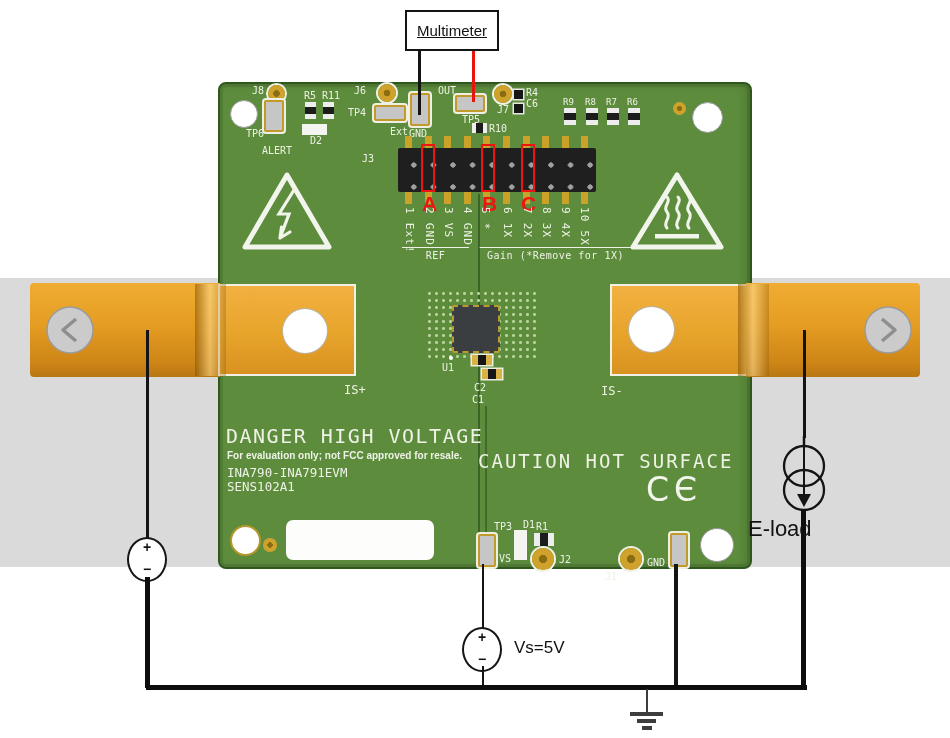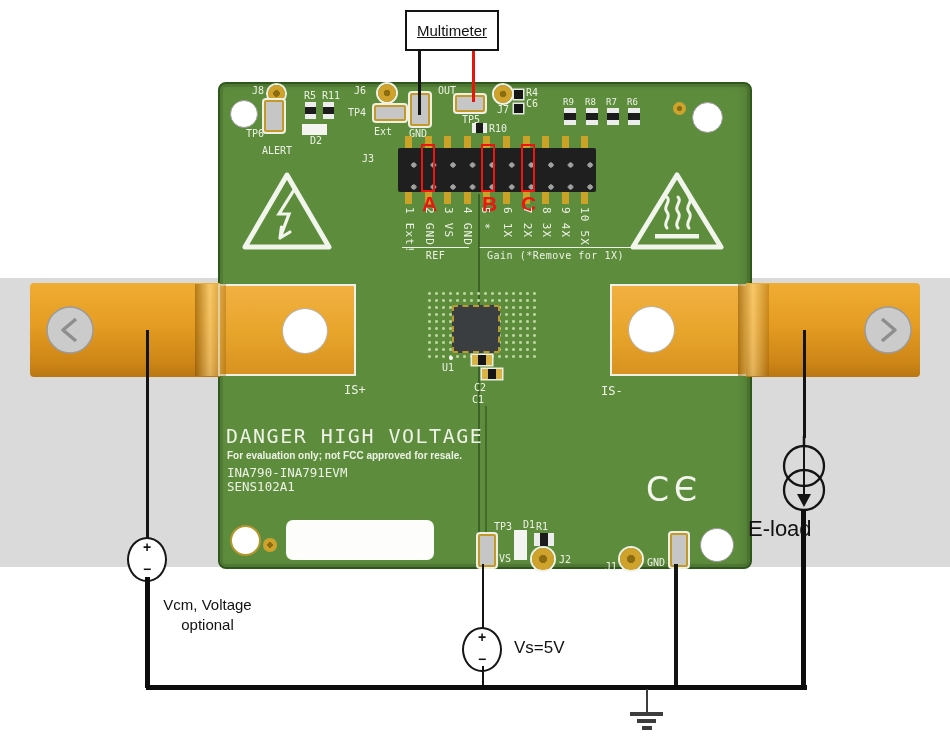--- a/index.html
+++ b/index.html
@@ -83,21 +83,21 @@
     <span class="abs silk lbl" style="left:42px;top:62px;">ALERT</span>
     <span class="abs silk lbl" style="left:84px;top:7px;">R5 R11</span>
     <div class="abs smd-v" style="left:85px;top:18px;width:11px;height:17px;"></div>
     <div class="abs smd-v" style="left:103px;top:18px;width:11px;height:17px;"></div>
     <div class="abs" style="left:82px;top:40px;width:25px;height:11px;background:#f4f4f0;"></div>
     <span class="abs silk lbl" style="left:90px;top:52px;">D2</span>
 
     <span class="abs silk lbl" style="left:134px;top:2px;">J6</span>
     <span class="abs silk lbl" style="left:128px;top:24px;">TP4</span>
     <div class="abs tp" style="left:154px;top:21px;width:32px;height:16px;"></div>
-    <span class="abs silk lbl" style="left:154px;top:43px;">Ext</span>
+    <span class="abs silk lbl" style="left:170px;top:43px;">Ext</span>
     <div class="abs tp" style="left:190px;top:9px;width:20px;height:33px;"></div>
     <span class="abs silk lbl" style="left:189px;top:45px;">GND</span>
     <span class="abs silk lbl" style="left:218px;top:2px;">OUT</span>
     <div class="abs tp" style="left:235px;top:11px;width:30px;height:17px;"></div>
     <span class="abs silk lbl" style="left:242px;top:31px;">TP5</span>
     <span class="abs silk lbl" style="left:277px;top:21px;">J7</span>
     <div class="abs" style="left:294px;top:6px;width:9px;height:9px;background:#161616;box-shadow:0 0 0 1.5px #e8e8e2;"></div>
     <div class="abs" style="left:294px;top:20px;width:9px;height:9px;background:#161616;box-shadow:0 0 0 1.5px #e8e8e2;"></div>
     <span class="abs silk lbl" style="left:306px;top:4px;">R4</span>
     <span class="abs silk lbl" style="left:306px;top:15px;">C6</span>
@@ -162,32 +162,33 @@
     <span class="abs silk lbl" style="left:252px;top:311px;">C1</span>
     <div class="abs" style="left:265px;top:322px;width:1.5px;height:128px;background:rgba(35,65,22,.45);"></div>
 
     <span class="abs silk" style="left:124px;top:299px;font-size:12px;">IS+</span>
     <span class="abs silk" style="left:381px;top:300px;font-size:12px;">IS-</span>
 
     <span class="abs silk" style="left:6px;top:340px;font-size:20px;letter-spacing:1.5px;">DANGER HIGH VOLTAGE</span>
     <span class="abs" style="left:7px;top:366px;font-size:10px;font-weight:bold;color:#eef2e6;white-space:nowrap;">For evaluation only; not FCC approved for resale.</span>
     <span class="abs silk" style="left:7px;top:381px;font-size:12.5px;">INA790-INA791EVM</span>
     <span class="abs silk" style="left:7px;top:395px;font-size:12.5px;">SENS102A1</span>
+    <span class="abs silk" style="left:258px;top:366px;font-size:19px;letter-spacing:2px;">CAUTION HOT SURFACE</span>
     <span class="abs" style="left:426px;top:386px;font-size:33px;letter-spacing:5px;color:#f4f6ee;font-family:'DejaVu Sans',sans-serif;">CЄ</span>
 
     <div class="abs whitebox" style="left:66px;top:436px;width:148px;height:40px;"></div>
     <span class="abs silk lbl" style="left:259px;top:438px;margin-left:15px;">TP3</span>
     <div class="abs tp" style="left:258px;top:450px;width:18px;height:33px;"></div>
     <span class="abs silk lbl" style="left:279px;top:470px;text-align:right;">VS</span>
     <span class="abs silk lbl" style="left:291px;top:436px;margin-left:12px;">D1</span>
     <div class="abs" style="left:294px;top:446px;width:13px;height:30px;background:#f4f4f0;"></div>
     <span class="abs silk lbl" style="left:316px;top:438px;">R1</span>
     <div class="abs smd-h" style="left:314px;top:449px;width:20px;height:13px;"></div>
     <span class="abs silk lbl" style="left:339px;top:471px;">J2</span>
-    <span class="abs silk lbl" style="left:385px;top:478px;">J1</span>
+    <span class="abs silk lbl" style="left:385px;top:488px;">J1</span>
     <div class="abs tp" style="left:450px;top:449px;width:18px;height:34px;"></div>
     <span class="abs silk lbl" style="left:427px;top:474px;">GND</span>
   </div>
 
   <div class="abs" style="left:30px;top:283px;width:326px;height:94px;">
     <div class="abs bar-off-l" style="left:0;top:0;width:190px;height:94px;"></div>
     <div class="abs bar-on" style="left:188px;top:1px;width:138px;height:92px;"></div>
     <div class="abs bar-bend" style="left:165px;top:1px;width:31px;height:92px;"></div>
     <svg class="abs" style="left:15px;top:22px;" width="50" height="50" viewBox="0 0 50 50">
       <circle cx="25" cy="25" r="23" fill="#cbcbcb" stroke="#9b9b9b" stroke-width="1.5"></circle>
@@ -212,24 +213,20 @@
   <div class="abs mmbox" style="left:405px;top:10px;width:90px;height:37px;text-decoration:underline;">
     <span>Multimeter</span>
   </div>
 
   <div class="abs wire" style="left:146px;top:330px;width:2.5px;height:208px;"></div>
   <div class="abs src" style="left:127px;top:537px;">
     <span>+</span>
     <span>−</span>
   </div>
   <div class="abs wire-thick" style="left:144.5px;top:577px;width:5px;height:111px;"></div>
-  <div class="abs" style="left:140px;top:595px;width:135px;text-align:center;font-size:15px;line-height:1.35;">
-    <div>Vcm, Voltage</div>
-    <div>optional</div>
-  </div>
 
   <div class="abs wire" style="left:481.5px;top:564px;width:2.5px;height:64px;"></div>
   <div class="abs src" style="left:462px;top:627px;">
     <span>+</span>
     <span>−</span>
   </div>
   <div class="abs wire" style="left:481.5px;top:666px;width:2.5px;height:21px;"></div>
   <span class="abs" style="left:514px;top:638px;font-size:17px;">Vs=5V</span>
 
   <div class="abs wire" style="left:674px;top:564px;width:4px;height:124px;"></div>

